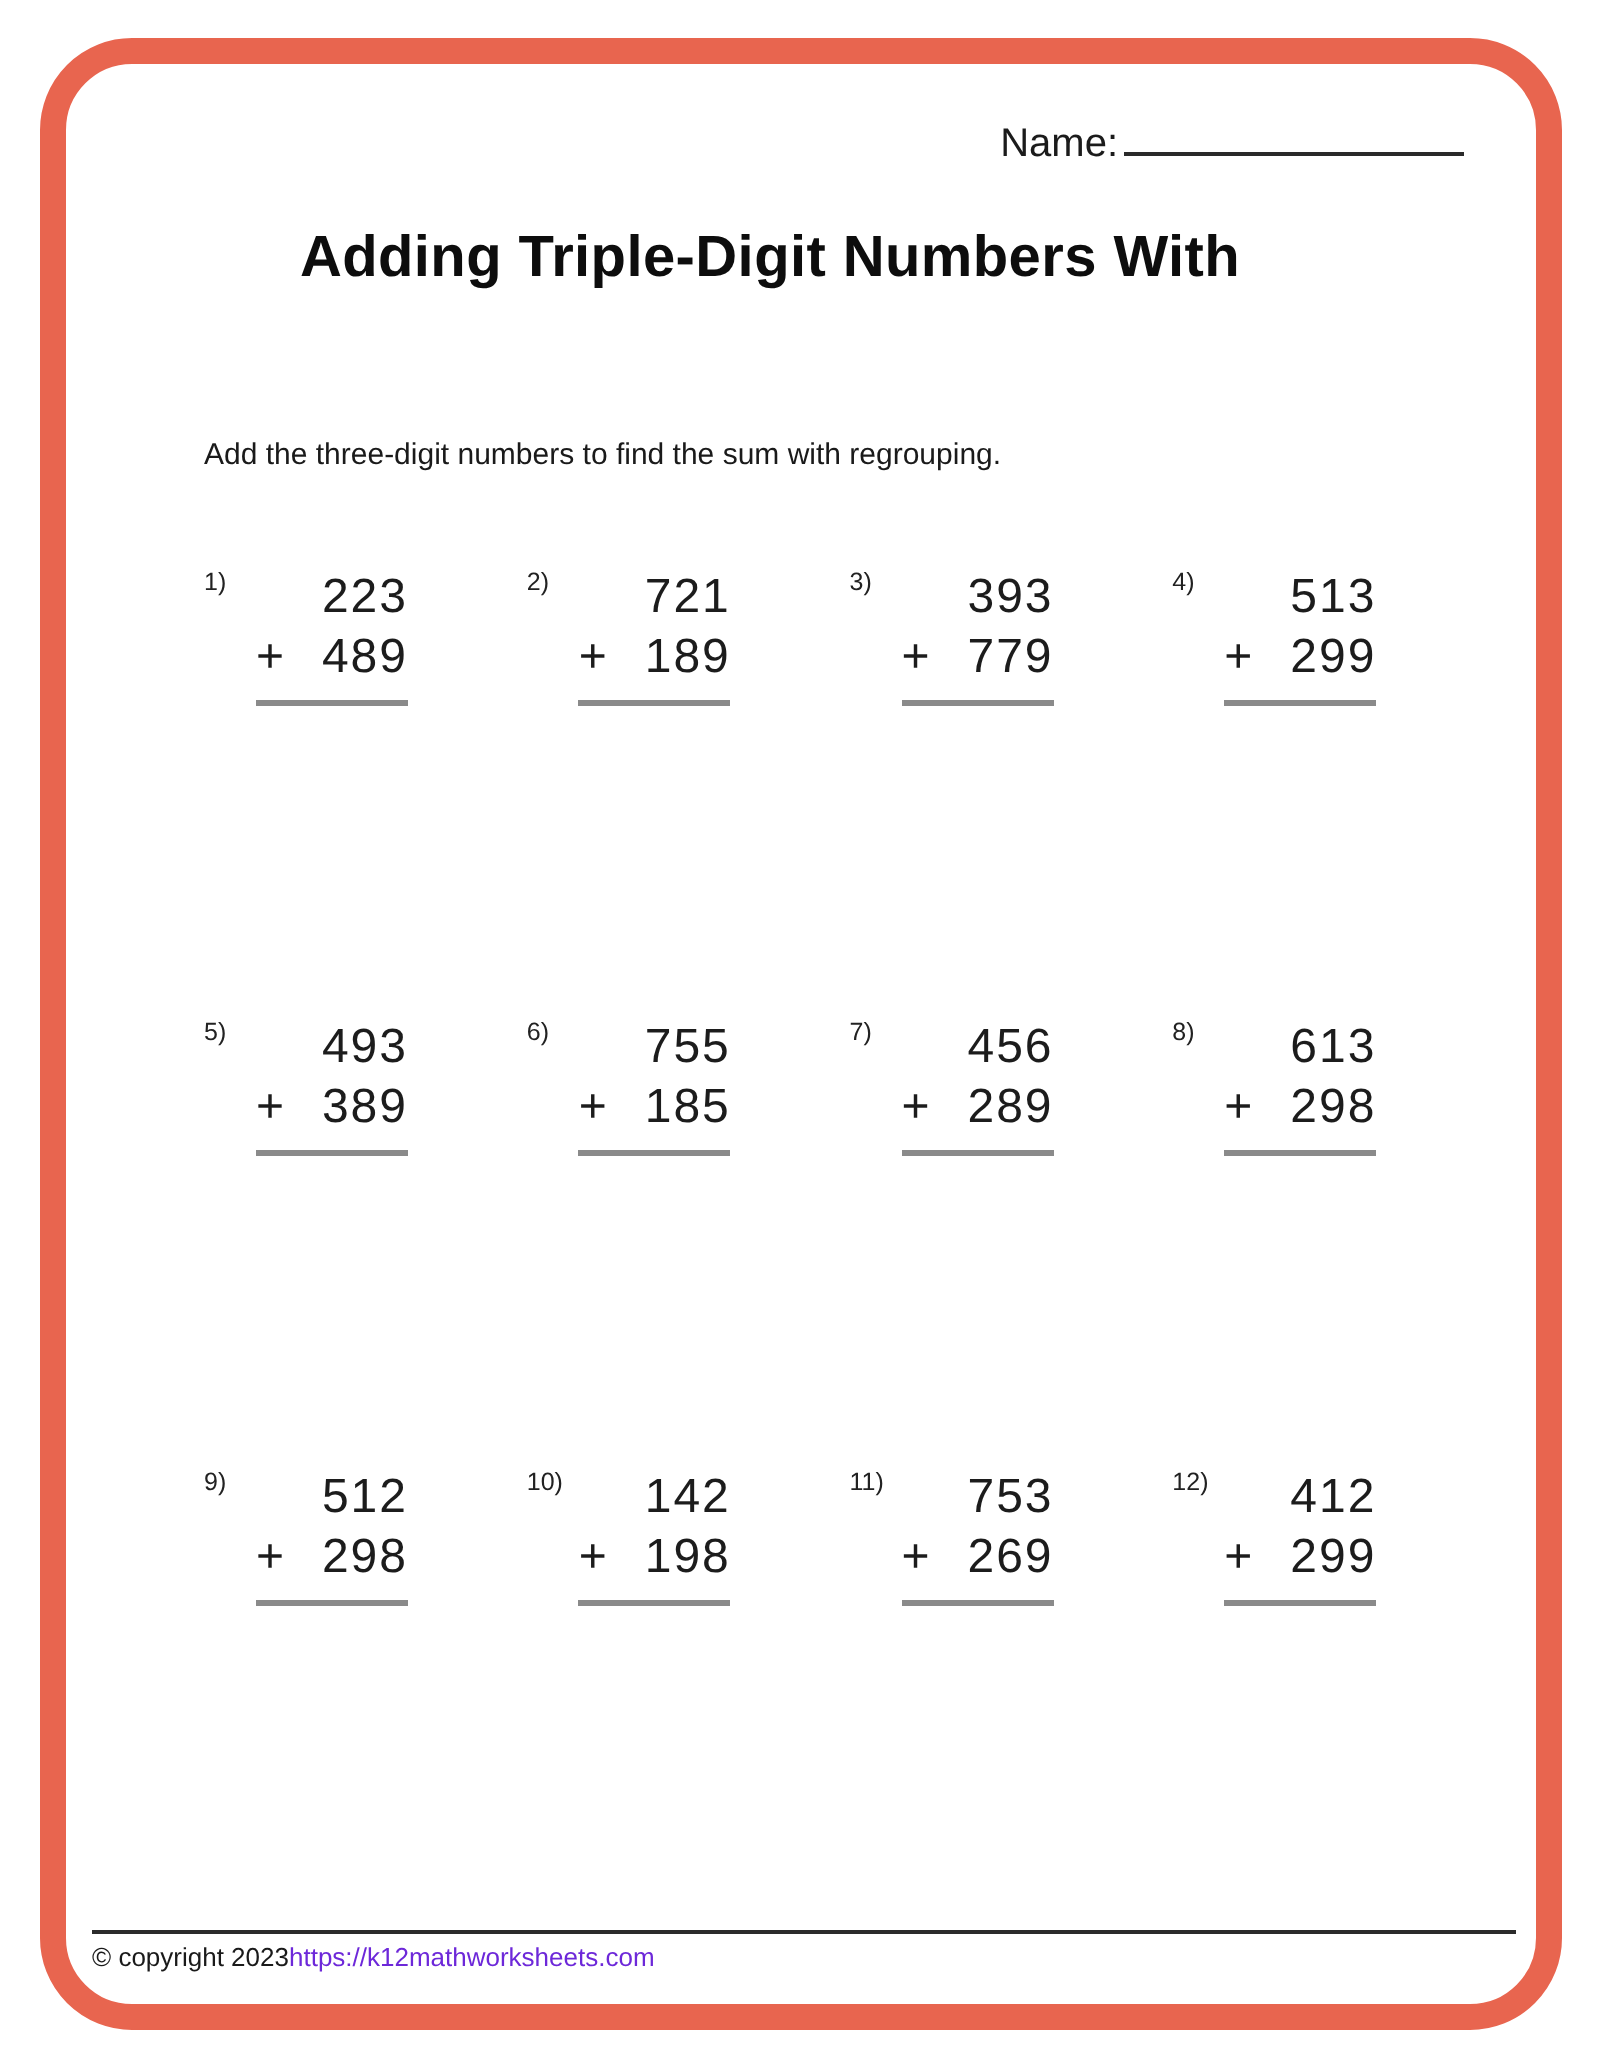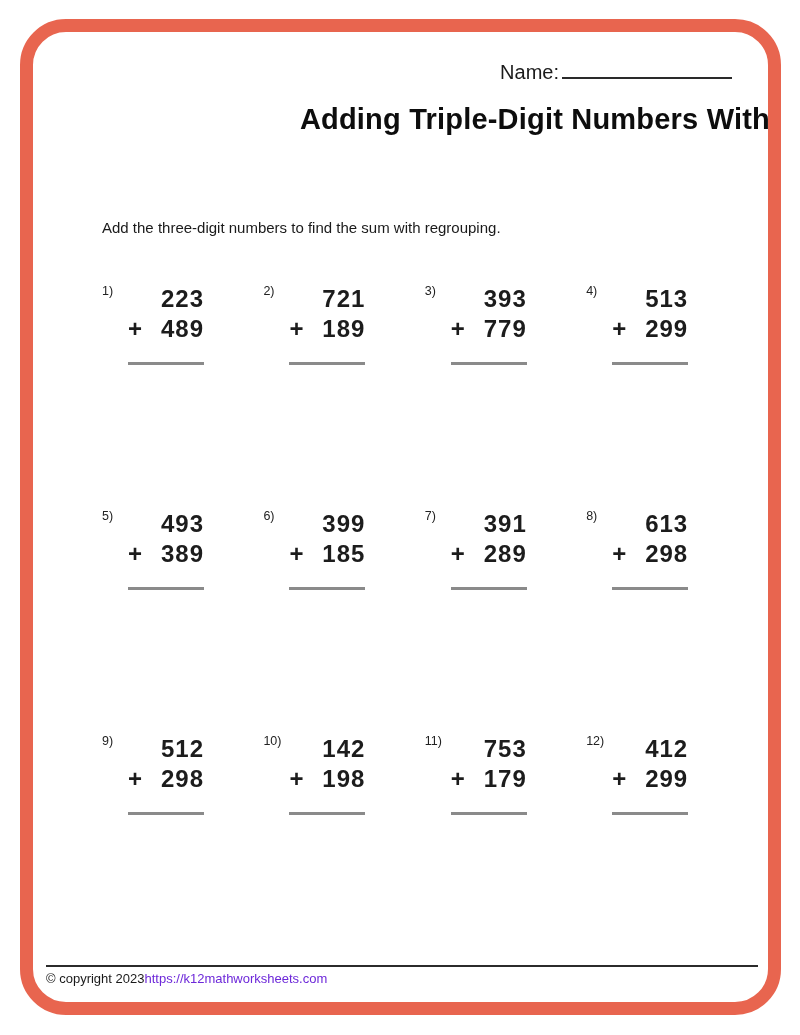--- a/index.html
+++ b/index.html
@@ -27,23 +27,23 @@
   }
   .name-line {
     display: inline-block;
     width: 170px;
     height: 15px;
     border-bottom: 2px solid #2a2a2a;
     margin-left: 3px;
   }
   .title {
     position: absolute;
-    top: 98px; left: 0;
+    top: 108px; left: 0;
     width: 770px;
-    text-align: right;
+    text-align: center;
     font-size: 29px;
     font-weight: bold;
     color: #0d0d0d;
     line-height: 43px;
     letter-spacing: 0.2px;
   }
   .instruction {
     position: absolute;
     top: 219px; left: 102px;
     font-size: 15px;
@@ -66,23 +66,22 @@
   .plabel {
     position: absolute;
     left: 6px; top: 4px;
     font-size: 12.5px;
     color: #222222;
   }
   .work {
     margin-left: 32px;
     margin-top: 6px;
     width: 76px;
-    padding-bottom: 20px;
+    padding-bottom: 8px;
     border-bottom: 3px solid #8a8a8a;
-    font-weight: bold;
   }
   .num-top {
     text-align: right;
     font-size: 24px;
     line-height: 26px;
     letter-spacing: 1px;
     color: #1c1c1c;
   }
   .num-bottom {
     display: flex;
@@ -181,32 +180,32 @@
       <div class="num-bottom">
         <span class="plus">+</span>
         <span>389</span>
       </div>
     </div>
   </div>
 
   <div class="problem">
     <sup class="plabel">6)</sup>
     <div class="work" style="border-bottom-color: rgb(138, 138, 138);">
-      <div class="num-top">399</div>
+      <div class="num-top">755</div>
       <div class="num-bottom">
         <span class="plus">+</span>
         <span>185</span>
       </div>
     </div>
   </div>
 
   <div class="problem">
     <sup class="plabel">7)</sup>
     <div class="work" style="border-bottom-color: rgb(138, 138, 138);">
-      <div class="num-top">391</div>
+      <div class="num-top">456</div>
       <div class="num-bottom">
         <span class="plus">+</span>
         <span>289</span>
       </div>
     </div>
   </div>
 
   <div class="problem">
     <sup class="plabel">8)</sup>
     <div class="work" style="border-bottom-color: rgb(138, 138, 138);">
@@ -240,21 +239,21 @@
       </div>
     </div>
   </div>
 
   <div class="problem">
     <sup class="plabel">11)</sup>
     <div class="work" style="border-bottom-color: rgb(138, 138, 138);">
       <div class="num-top">753</div>
       <div class="num-bottom">
         <span class="plus">+</span>
-        <span>179</span>
+        <span>269</span>
       </div>
     </div>
   </div>
 
   <div class="problem">
     <sup class="plabel">12)</sup>
     <div class="work" style="border-bottom-color: rgb(138, 138, 138);">
       <div class="num-top">412</div>
       <div class="num-bottom">
         <span class="plus">+</span>

